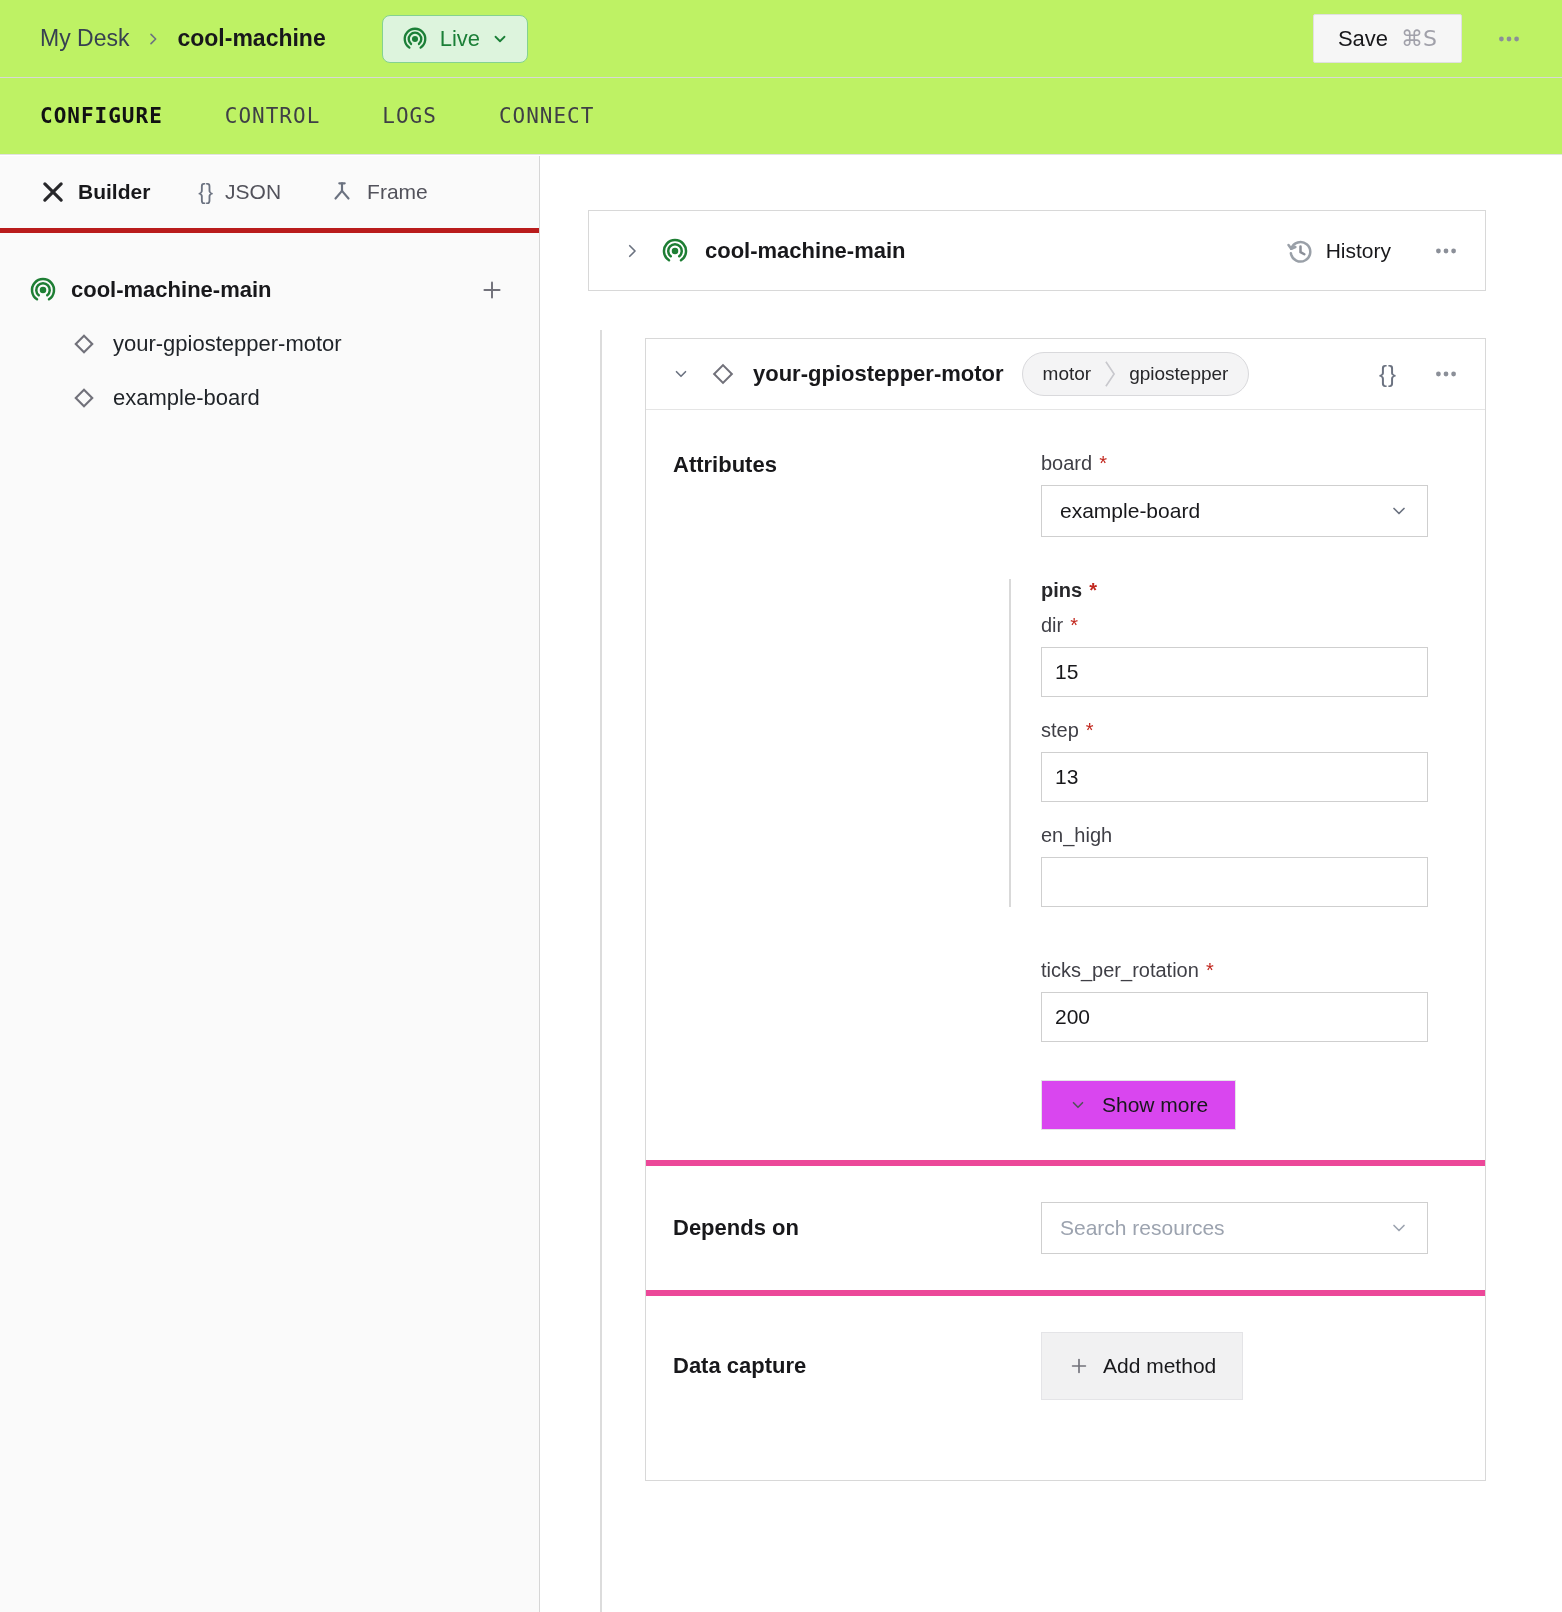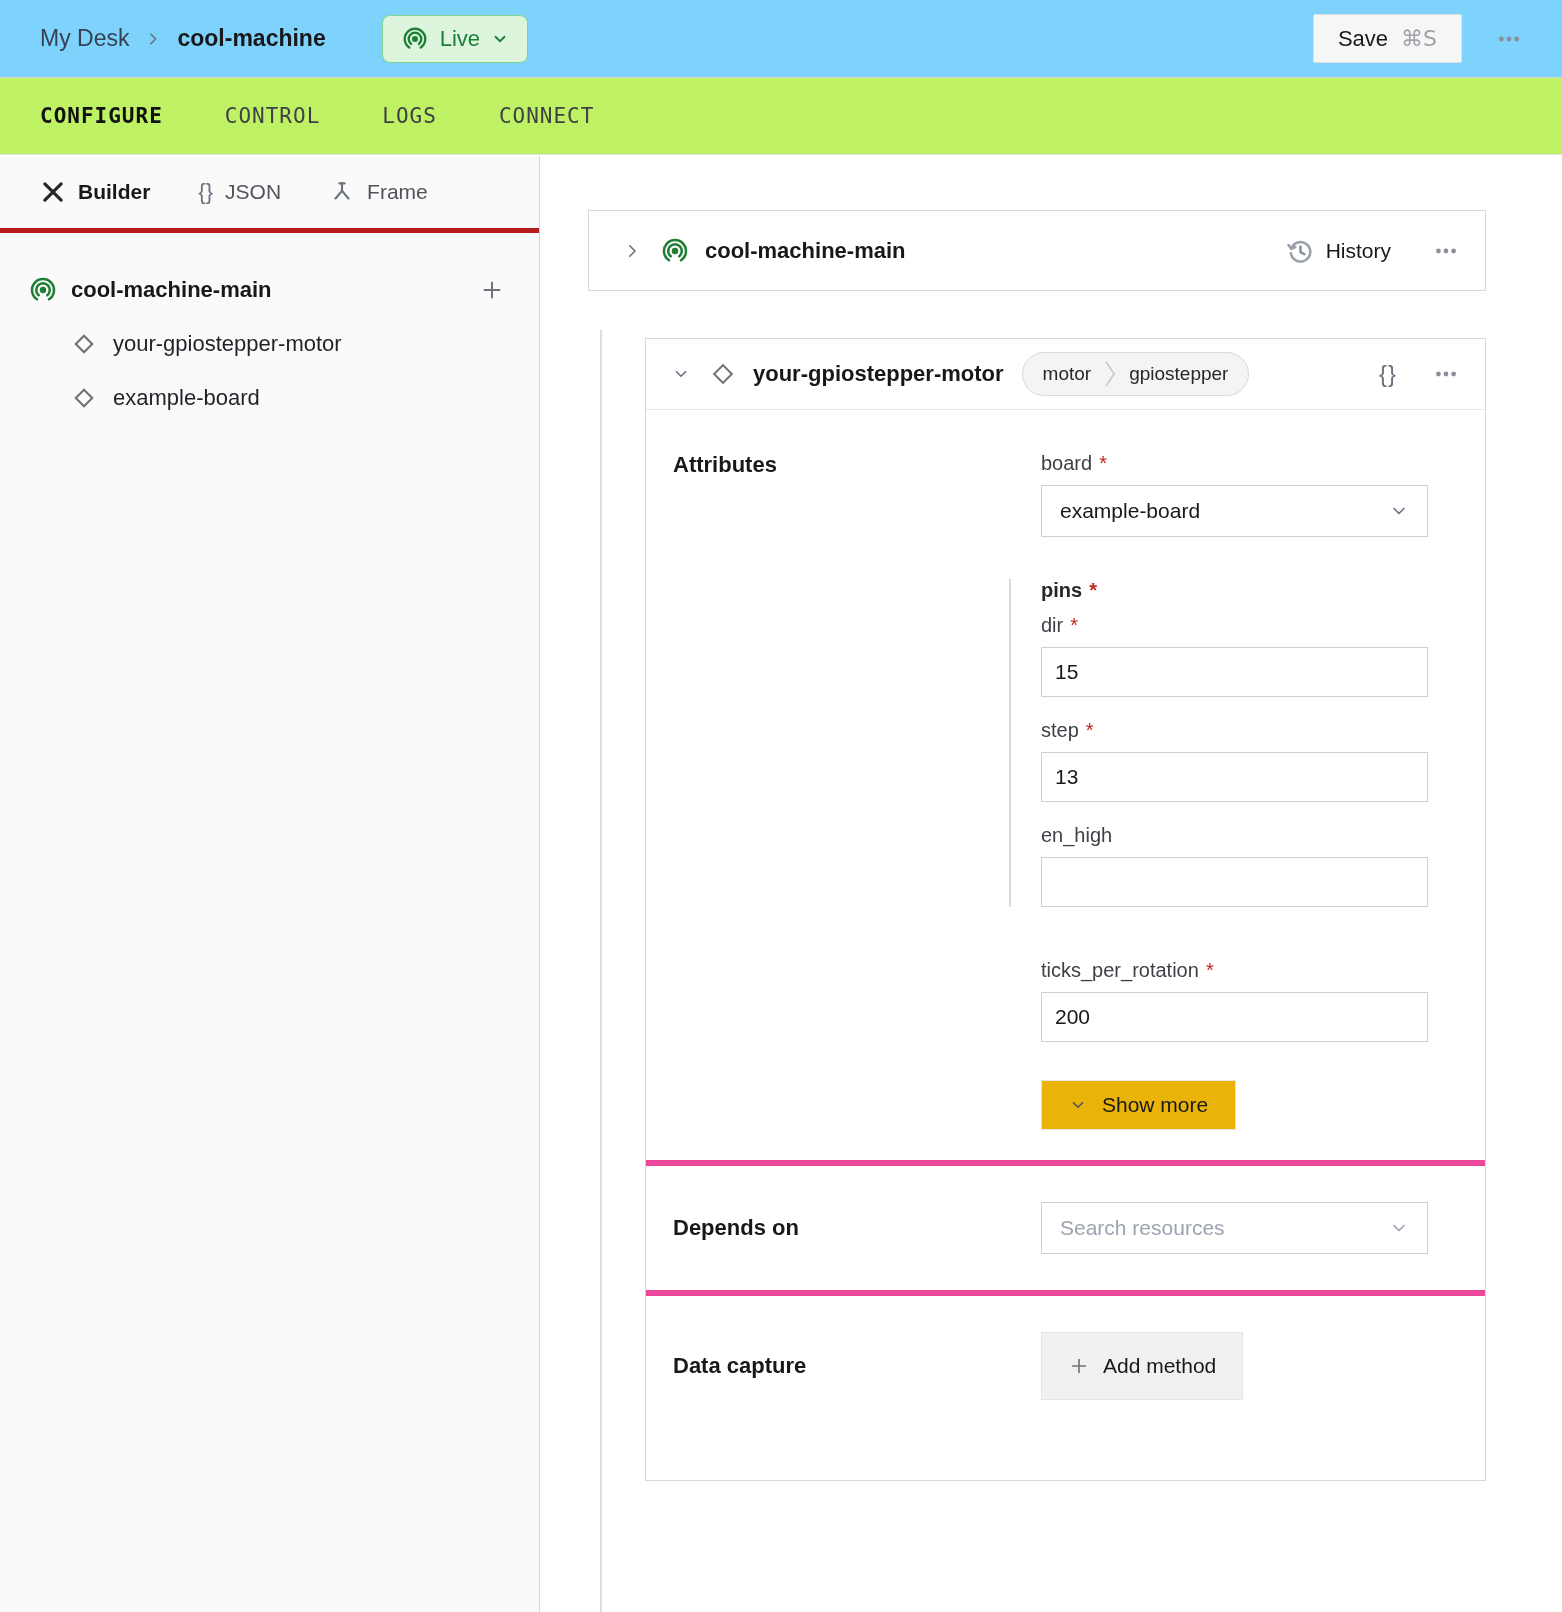--- a/index.html
+++ b/index.html
@@ -6,21 +6,21 @@
   html,body { width:1562px; height:1612px; }
   body {
     position: relative;
     font-family: "Liberation Sans", "DejaVu Sans", sans-serif;
     background:#ffffff; color:#18181b; overflow:hidden;
   }
   svg { display:block; }
 
   
   .topbar { position:absolute; left:0; top:0; width:1562px; height:77px;
-            display:flex; align-items:center; padding:0 40px; background:#7dd3fc; }
+            display:flex; align-items:center; padding:0 40px; background:#bef264; }
   .breadcrumb { display:flex; align-items:center; gap:16px; font-size:23px; }
   .crumb-parent { color:#374151; }
   .crumb-current { color:#18181b; font-weight:bold; }
   .live-badge { margin-left:56px; height:48px; display:inline-flex; align-items:center;
     gap:11px; padding:0 18px; background:#ddf4dd; border:1px solid #84d290;
     border-radius:8px; color:#1b7f37; font-size:22px; cursor:pointer; }
   .topbar-spacer { flex:1; }
   .save-btn { height:49px; display:inline-flex; align-items:center; gap:13px;
     padding:0 24px; background:#f6f6f6; border:1px solid #e0e0e0; border-radius:2px;
     font-size:22px; color:#18181b; cursor:pointer; }
@@ -93,21 +93,21 @@
   .selectbox .sel-placeholder { color:#9ca3af; }
   .selectbox .chev { margin-left:auto; }
 
   .board-group { margin-bottom:42px; }
   .pins-group { border-left:2px solid #d9d9d9; margin-left:-32px; padding-left:30px; }
   .pins-title { display:flex; gap:7px; font-weight:bold; font-size:20px; color:#27272a;
     margin-bottom:12px; }
   .pin-field { margin-bottom:22px; }
   .ticks-group { margin-top:52px; }
   .show-more-btn { margin-top:38px; height:50px; display:inline-flex; align-items:center;
-    gap:15px; padding:0 27px; background:#eab308; border:1px solid #e4e4e7;
+    gap:15px; padding:0 27px; background:#d946ef; border:1px solid #e4e4e7;
     font-size:21px; color:#18181b; cursor:pointer; }
   .add-method-btn { height:68px; display:inline-flex; align-items:center; gap:13px;
     padding:0 26px; background:#f1f1f2; border:1px solid #e4e4e7;
     font-size:21px; color:#18181b; cursor:pointer; }
 </style>
 </head>
 <body>
 
 <header class="topbar">
   <nav class="breadcrumb">

